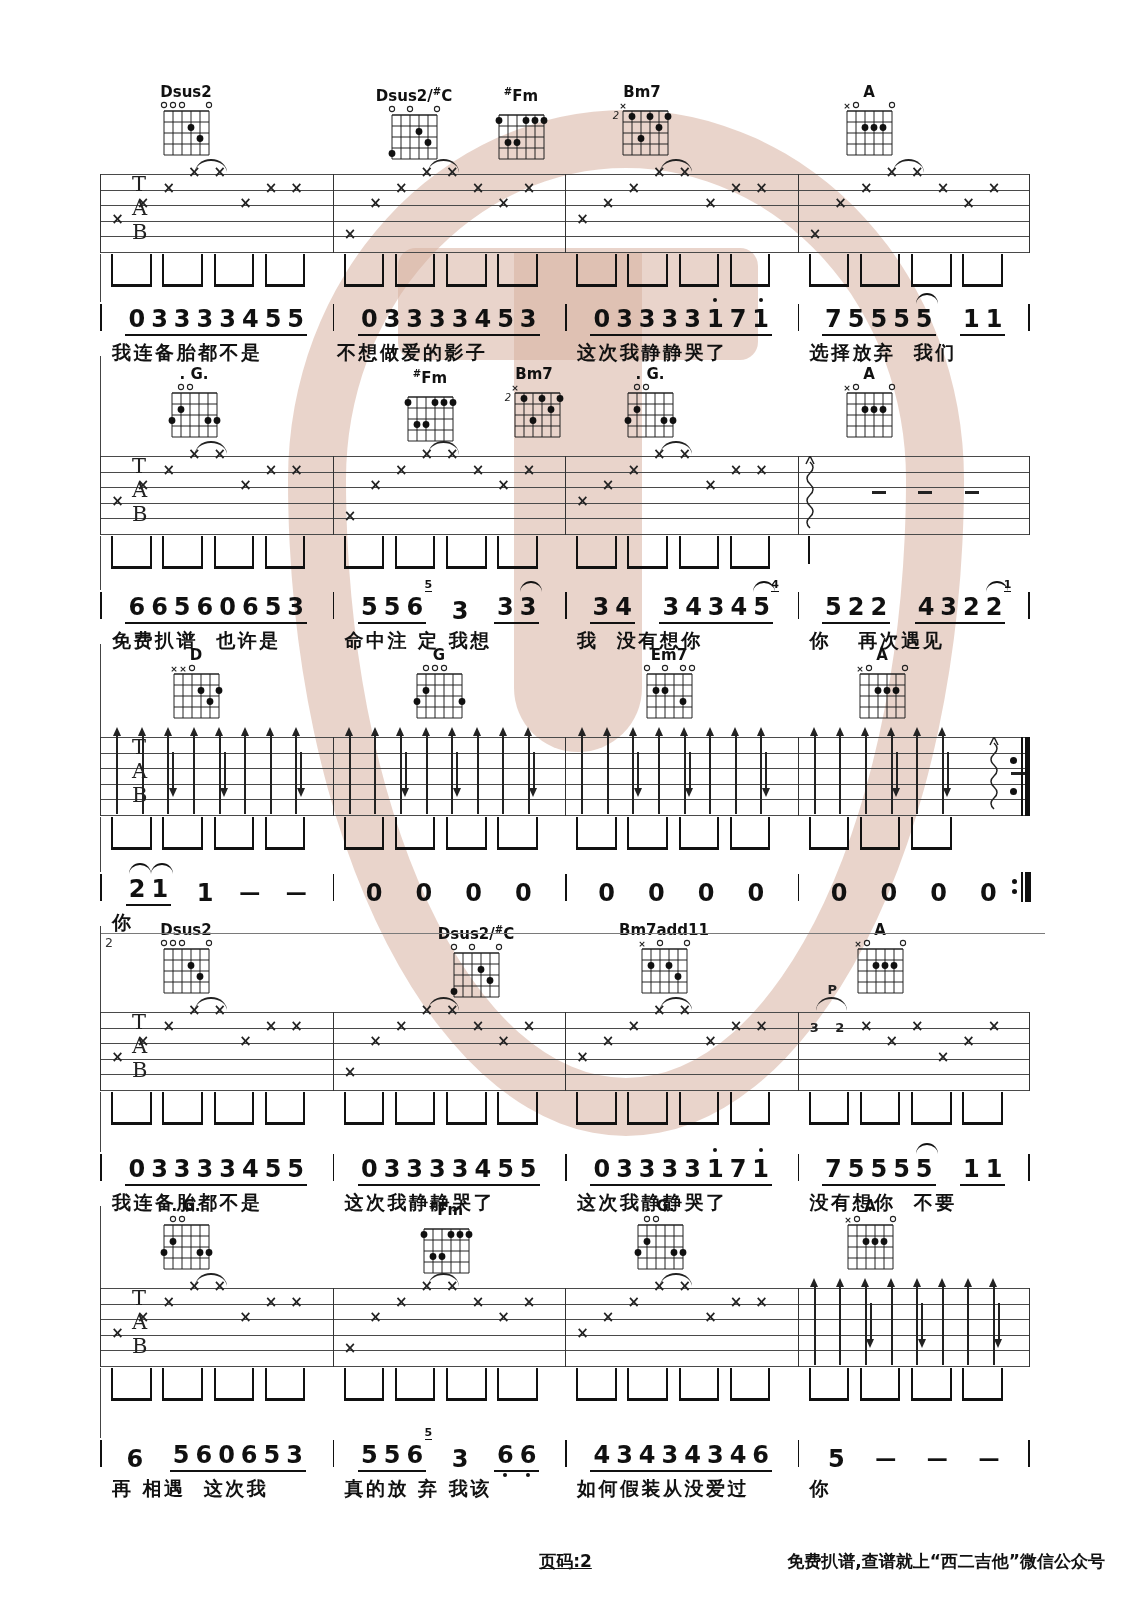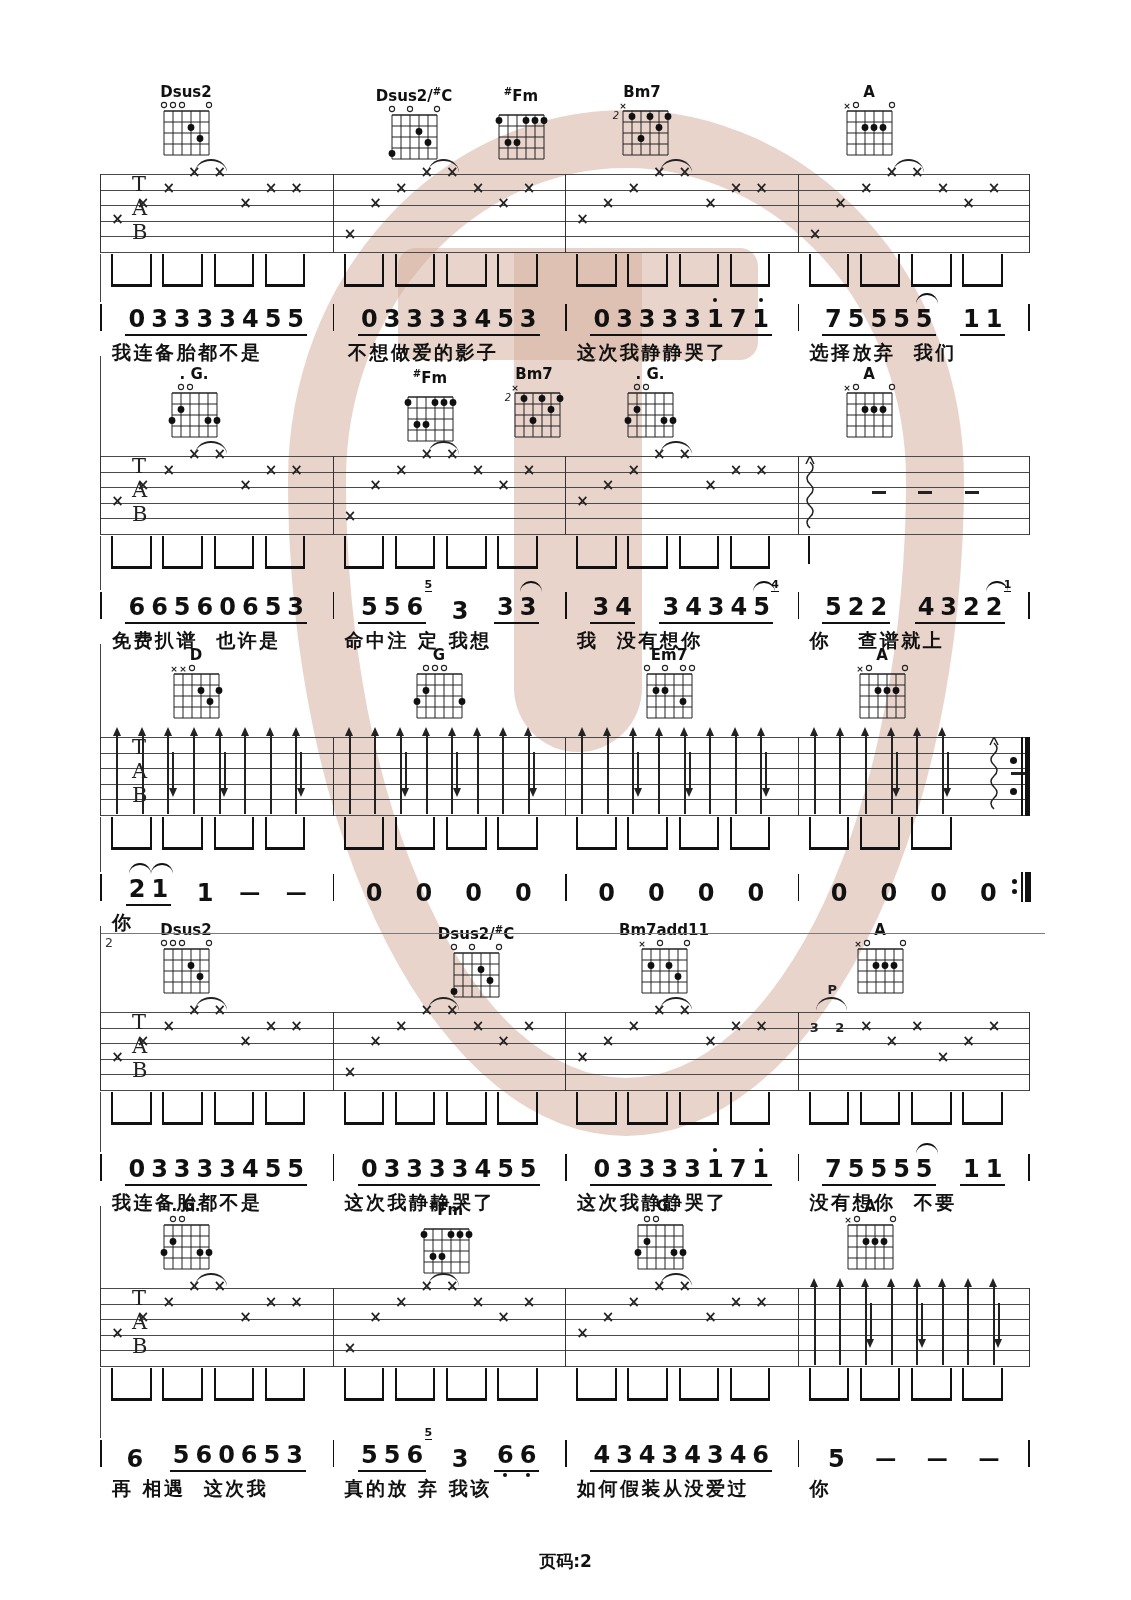--- a/index.html
+++ b/index.html
@@ -56,21 +56,21 @@
        border-radius:50% 50% 0 0 / 100% 100% 0 0;}
   .gr{position:absolute;right:-9px;top:-15px;font-size:11px;font-weight:700;border-bottom:1.2px solid #111;line-height:12px;}
   .lyr{position:absolute;top:40px;font-size:19px;font-weight:600;letter-spacing:2.5px;white-space:pre;}
   .rrep{position:absolute;top:2px;width:22px;height:30px;}
   
   .volta{position:absolute;left:100px;top:933px;width:945px;border-top:1.5px solid #7a7a7a;}
   .volta::before{content:"";position:absolute;left:0;top:0;height:10px;border-left:1.5px solid #7a7a7a;}
   .volta span{position:absolute;left:5px;top:1px;font-size:12.5px;color:#333;}
   .footer{position:absolute;left:0;top:1550px;width:1131px;height:26px;font-size:17px;font-weight:700;}
   .footer .fl{position:absolute;left:58px;}
-  .footer .fc{position:absolute;left:50%;transform:translateX(-50%);}
+  .footer .fc{position:absolute;left:50%;transform:translateX(-50%);text-decoration:underline;}
   .footer .fr{position:absolute;right:26px;}
 </style>
 </head>
 <body>
 
 <div id="page">
   <div id="wm">
     <div class="wm-pick" style="border-color: rgba(215, 176, 161, 0.55);"></div>
     <div class="wm-barh" style="background: rgba(215, 176, 161, 0.55);"></div>
     <div class="wm-barv" style="background: rgba(215, 176, 161, 0.55);"></div>
@@ -941,21 +941,21 @@
               <div class="tok">0</div>
               <div class="tok">3</div>
               <div class="tok">3</div>
               <div class="tok">3</div>
               <div class="tok">3</div>
               <div class="tok">4</div>
               <div class="tok">5</div>
               <div class="tok">3</div>
             </div>
           </div>
-          <div class="lyr" style="left: 248px;">不想做爱的影子</div>
+          <div class="lyr" style="left: 237px;">不想做爱的影子</div>
           <div class="meas" style="left: 465px; width: 232.5px;">
             <div class="grp beam">
               <div class="tok">0</div>
               <div class="tok">3</div>
               <div class="tok">3</div>
               <div class="tok">3</div>
               <div class="tok">3</div>
               <div class="tok">1<div class="od"></div></div>
               <div class="tok">7</div>
               <div class="tok">1<div class="od"></div></div>
@@ -1031,21 +1031,21 @@
               <div class="tok">2</div>
               <div class="tok">2</div>
             </div>
             <div class="grp beam">
               <div class="tok">4</div>
               <div class="tok">3</div>
               <div class="tok">2</div>
               <div class="tok">2<div class="tie"></div><div class="gr">1</div></div>
             </div>
           </div>
-          <div class="lyr" style="left: 709.5px;">你   查谱就上</div>
+          <div class="lyr" style="left: 709.5px;">你   再次遇见</div>
         </div>
         <div class="row" style="top: 870px;">
           <div class="rbar" style="left: 0px;"></div>
           <div class="rbar" style="left: 232.5px;"></div>
           <div class="rbar" style="left: 465px;"></div>
           <div class="rbar" style="left: 697.5px;"></div>
           <div class="rrep" style="left: 912px;">
             <div class="rep-dot" style="left: 0px; top: 7px; width: 5px; height: 5px;"></div>
             <div class="rep-dot" style="left: 0px; top: 17px; width: 5px; height: 5px;"></div>
             <div class="rep-thin" style="left: 9px; top: 0px; height: 30px;"></div>
@@ -1233,20 +1233,21 @@
             </div>
           </div>
           <div class="lyr" style="left: 709.5px;">你</div>
         </div>
       </div>
     <div class="volta">
         <span>2</span>
       </div>
     <div class="footer">
       <span class="fc">页码:2</span>
+      <span class="fr">免费扒谱,查谱就上“西二吉他”微信公众号</span>
     </div>
   <div class="connector" style="left: 100px; top: 253.5px; height: 48.5px;"></div>
       <div class="connector" style="left: 100px; top: 356px; height: 100px;"></div>
       <div class="connector" style="left: 100px; top: 535.5px; height: 54.5px;"></div>
       <div class="connector" style="left: 100px; top: 644px; height: 93px;"></div>
       <div class="connector" style="left: 100px; top: 816.5px; height: 55.5px;"></div>
       <div class="connector" style="left: 100px; top: 926px; height: 86px;"></div>
       <div class="connector" style="left: 100px; top: 1091.5px; height: 60.5px;"></div>
       <div class="connector" style="left: 100px; top: 1206px; height: 82px;"></div>
       <div class="connector" style="left: 100px; top: 1367.5px; height: 70.5px;"></div>

